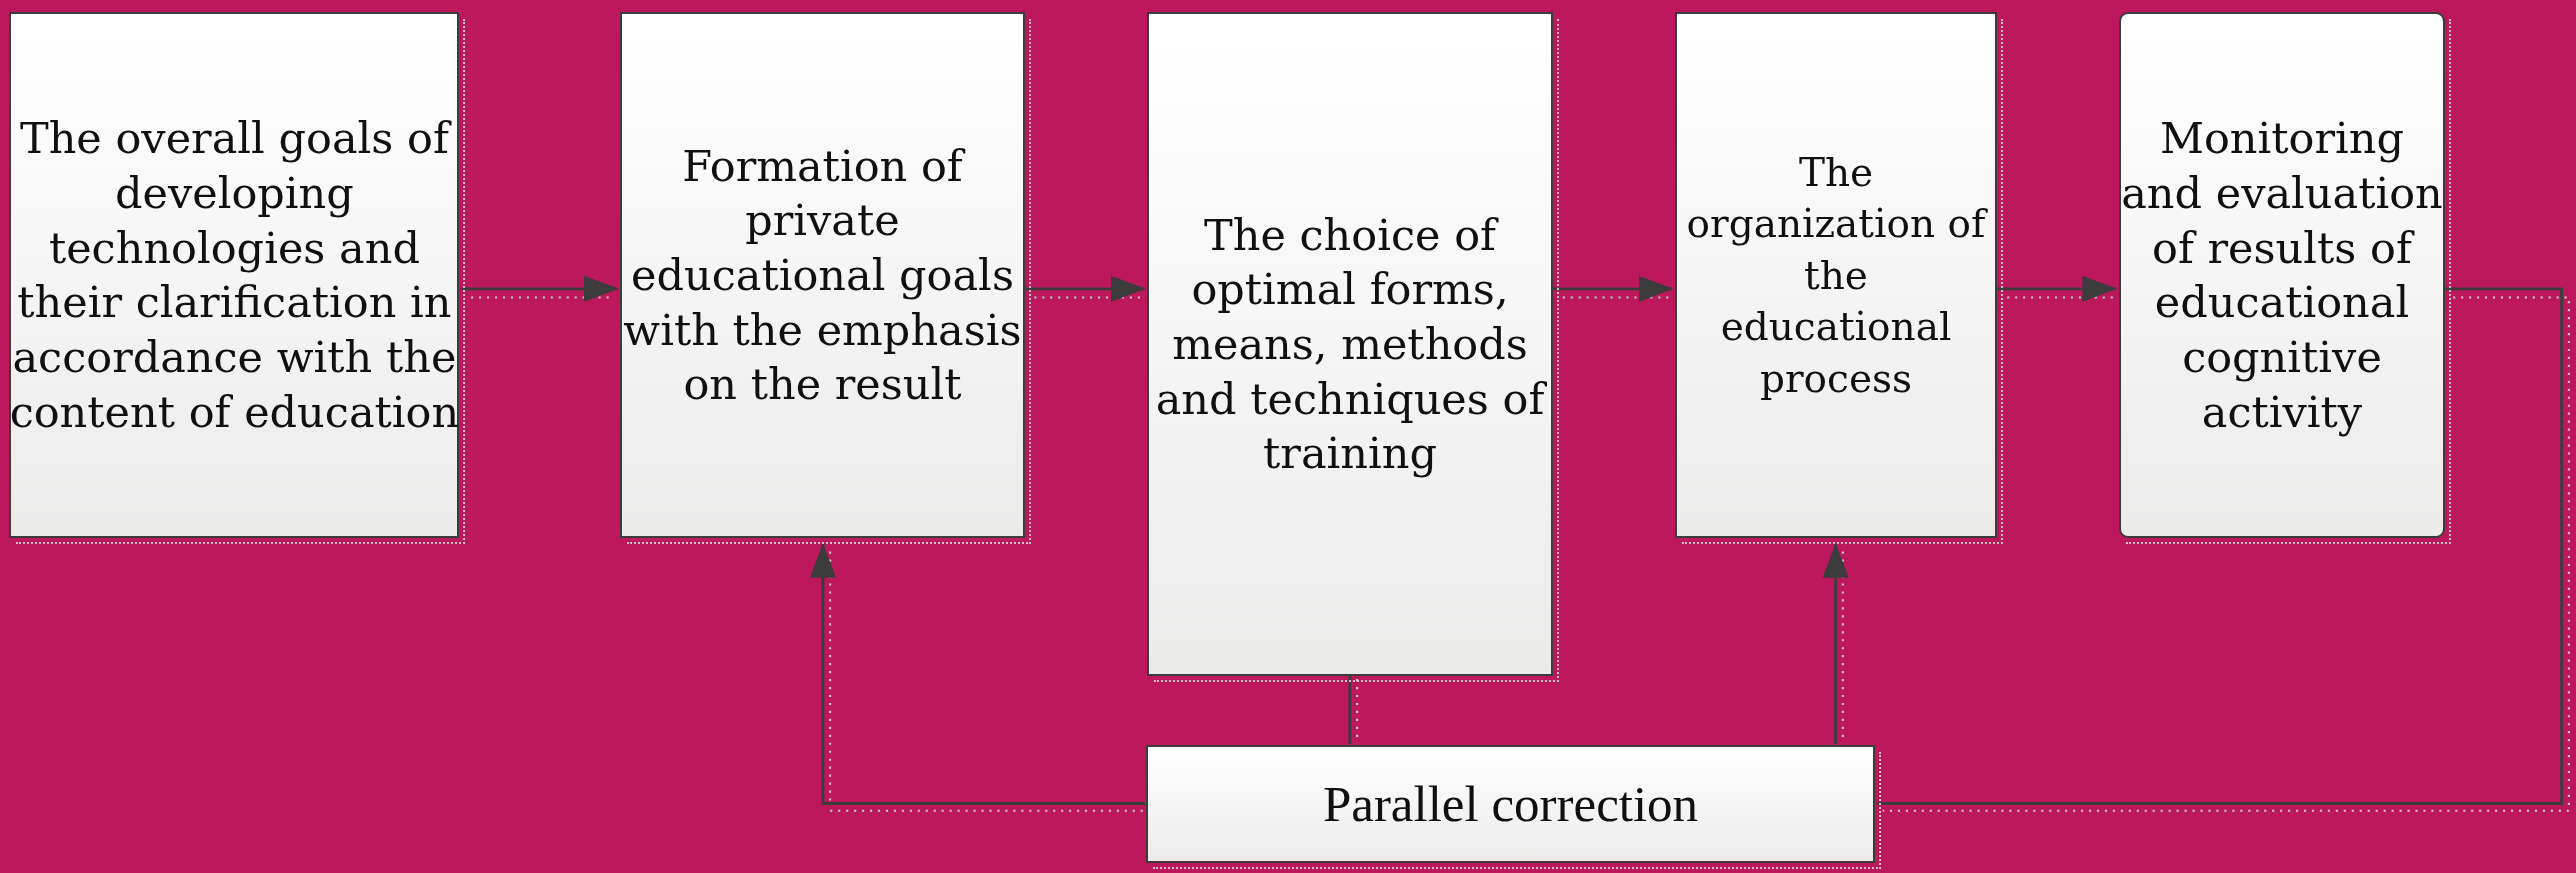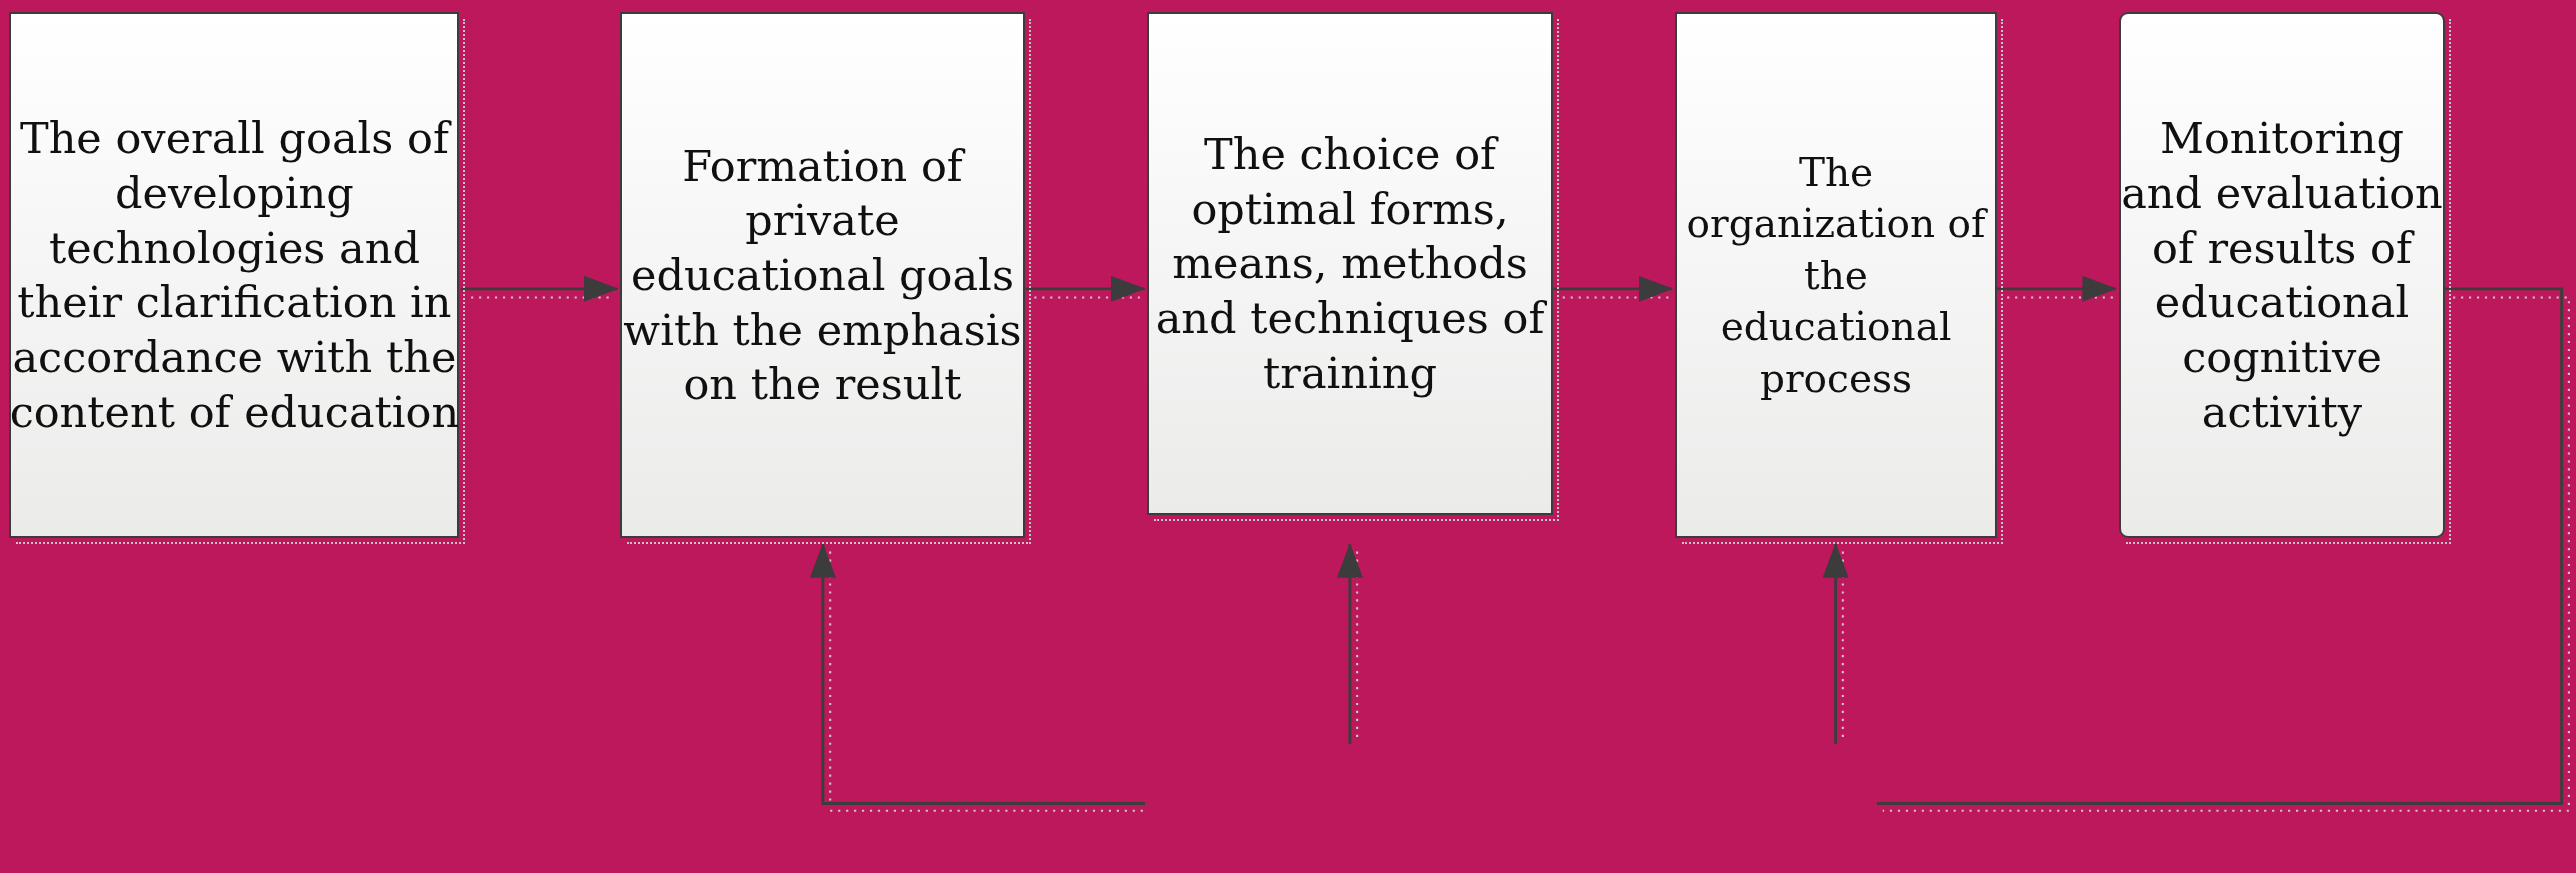--- a/index.html
+++ b/index.html
@@ -28,21 +28,21 @@
   .node::after{
     content:"";
     position:absolute;
     top:5px;left:5px;right:-8px;bottom:-8px;
     border-right:2.2px dotted #c6c6c6;
     border-bottom:2.2px dotted #c6c6c6;
     pointer-events:none;
   }
   .node--stage1{left:9.4px;  top:12.3px; width:450px; height:526px;}
   .node--stage2{left:620px; top:12.3px; width:405px; height:526px;}
-  .node--stage3{left:1147px;top:12.3px; width:406px; height:503px;}
+  .node--stage3{left:1147px;top:12.3px; width:406px; height:664px;}
   .node--stage4{left:1675px;top:12.3px; width:322px; height:526px; font-size:39px; line-height:1.32;justify-content:center;}
   .node--stage5{left:2119px;top:12.3px; width:326px; height:526px;border-radius:9px;}
   .node--correction{
     left:1146px;top:745px;width:729px;height:118px;
     font-family:"Liberation Serif", serif;
     font-size:51px;
   }
   .node-label{display:block;}
 </style>
 </head>
@@ -116,15 +116,18 @@
 
   <div class="node node--stage5">
     <span class="node-label">Monitoring
 and evaluation
 of results of
 educational
 cognitive
 activity</span>
   </div>
 
+  <div class="node node--correction">
+    <span class="node-label">Parallel correction</span>
+  </div>
 
 </div>
 
 
 </body></html>

